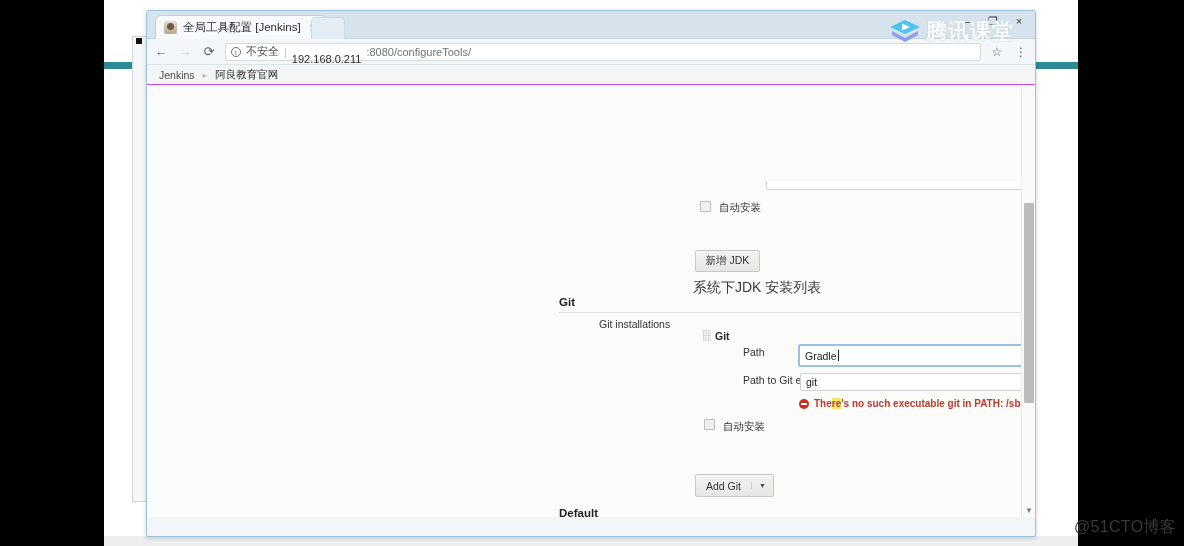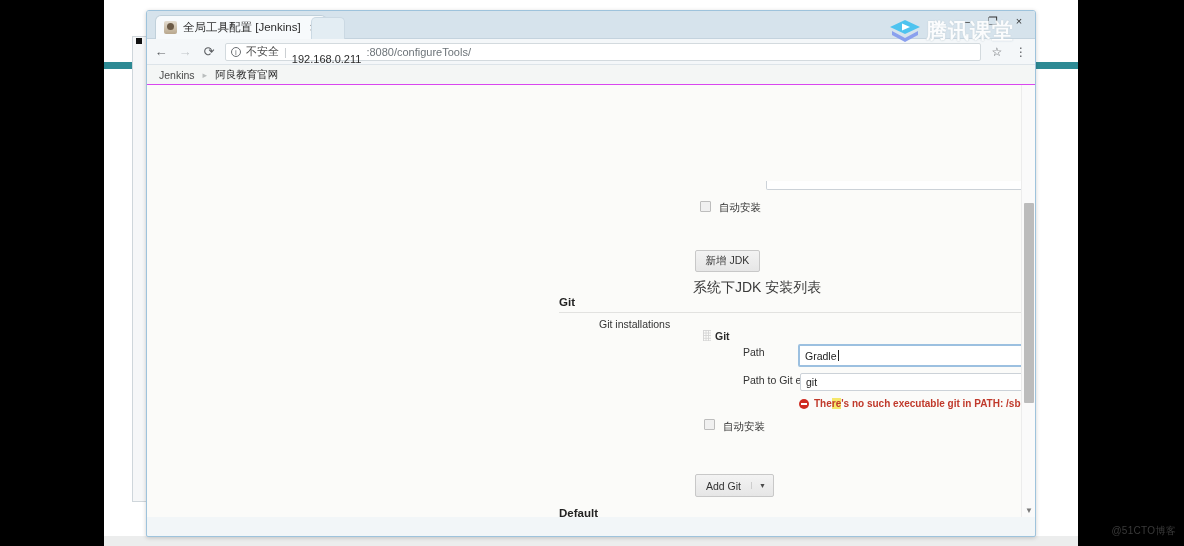--- a/index.html
+++ b/index.html
@@ -26,21 +26,21 @@
     background:#eceded;
   }
   #left-black-band {
     position:absolute; left:0; top:0; width:104px; height:546px; background:#000;
   }
   #right-black-band {
     position:absolute; left:1078px; top:0; width:106px; height:546px; background:#000;
   }
   #outer-watermark {
     position:absolute; right:8px; bottom:8px;
-    color:#3a3a3a; font-size:10px; letter-spacing:.3px;
+    color:#3a3a3a; font-size:16px; letter-spacing:.3px;
   }
 
   
   #browser-window {
     position:absolute; left:146px; top:10px; width:890px; height:527px;
     background:#f2f6f8;
     border:1px solid #9ec3dc;
     border-radius:3px 3px 2px 2px;
     box-shadow:0 1px 4px rgba(0,0,0,.18);
     overflow:hidden;

